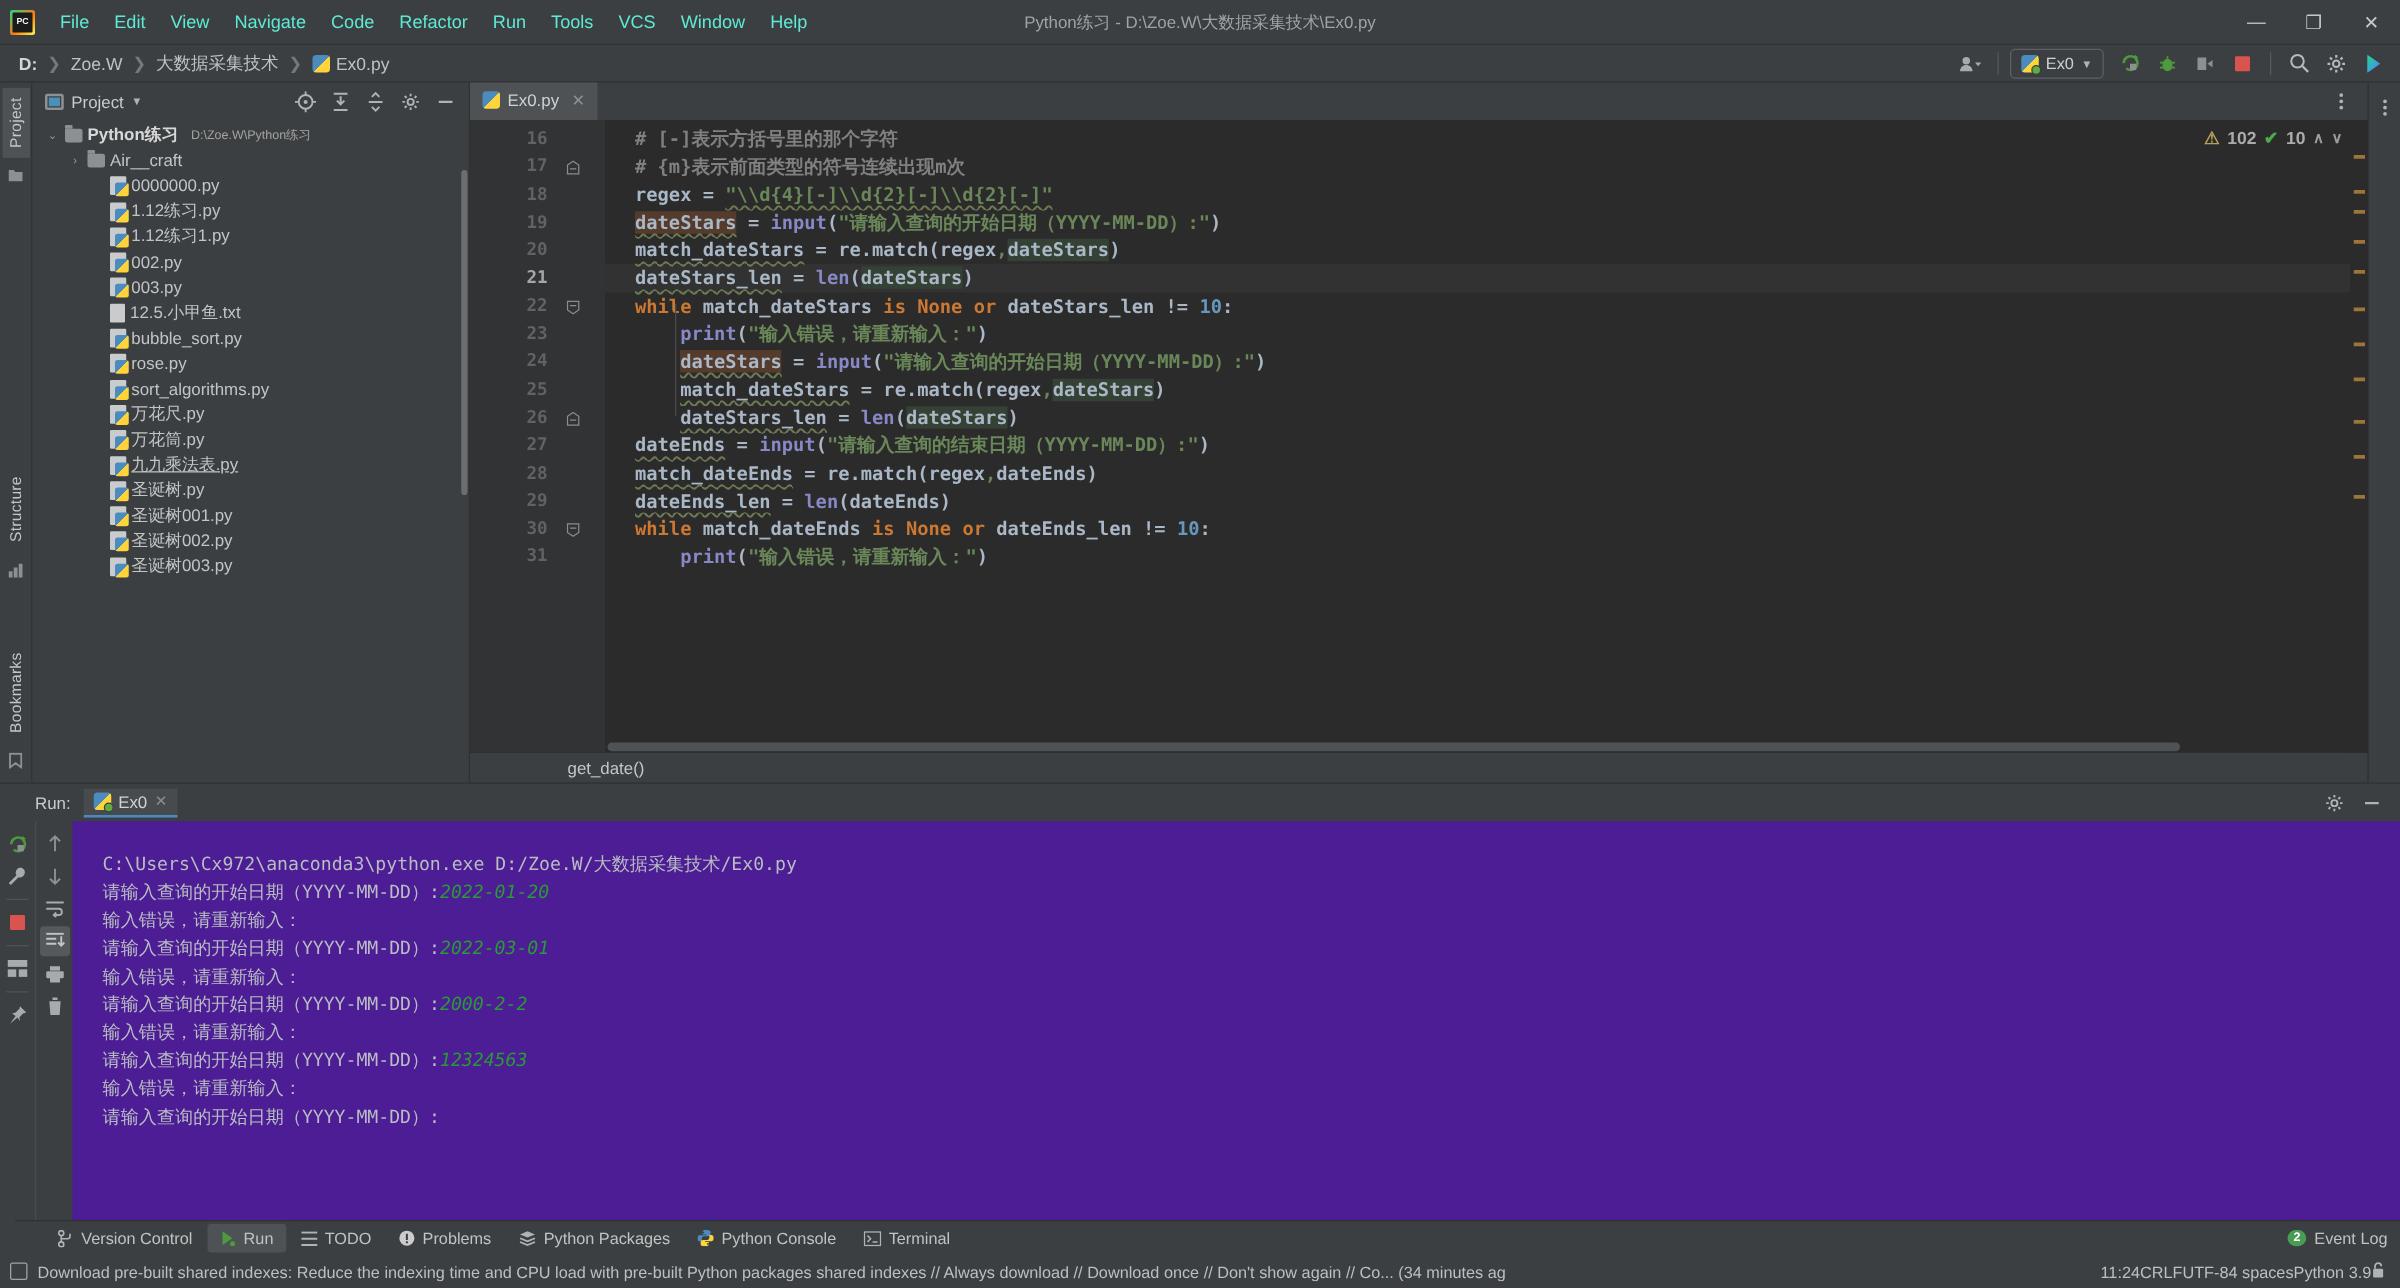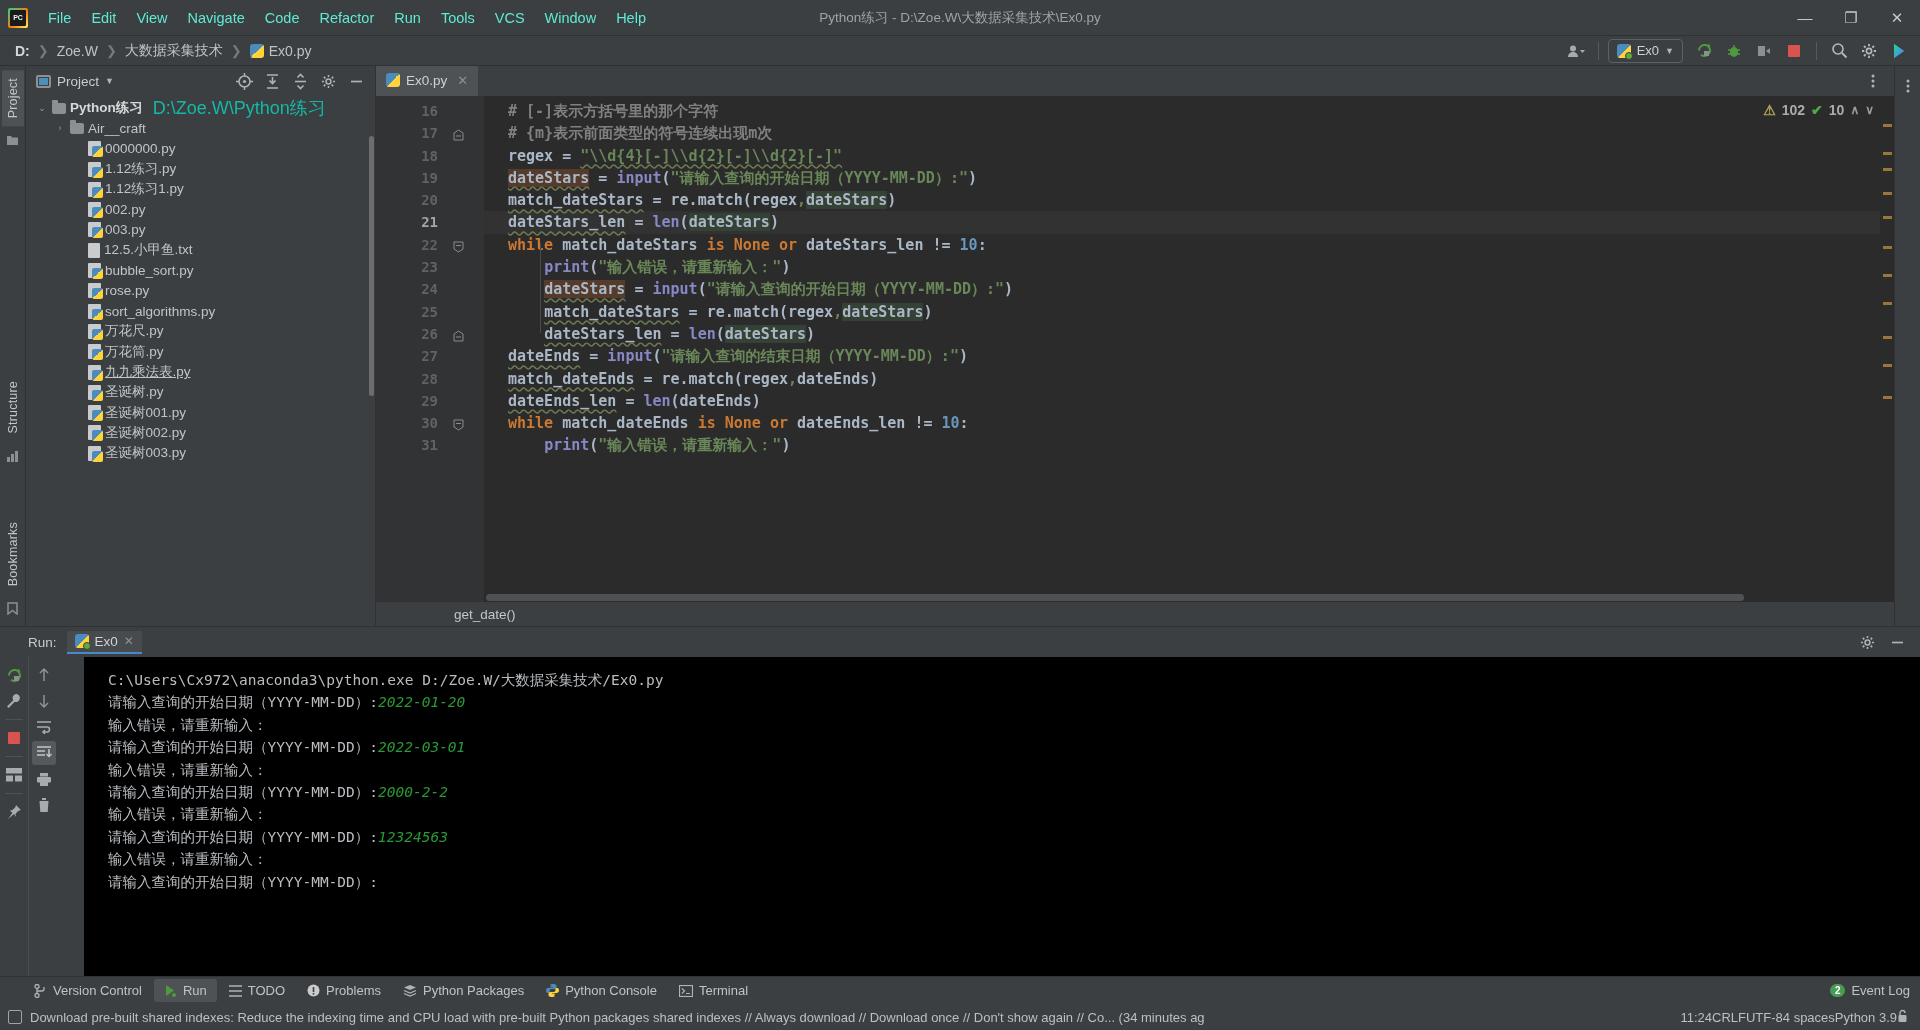--- a/index.html
+++ b/index.html
@@ -108,21 +108,21 @@
   .folder-ico::before { content:""; position:absolute; top:-3px; left:0; width:6px; height:3px; background:#8d9093; border-radius:1px 1px 0 0; }
   .pyfile-ico {
     width: 13px; height: 15px; flex: 0 0 13px; background: #c9cbcd; border-radius: 1px; position: relative;
   }
   .pyfile-ico::after {
     content:""; position:absolute; right:-2px; bottom:-1px; width:11px;height:11px;border-radius:2px;
     background: linear-gradient(135deg,#4b8bbe 0 50%, #ffd43b 50% 100%);
   }
   .txtfile-ico { width: 12px; height: 15px; flex: 0 0 12px; background: #c9cbcd; border-radius: 1px; }
   .node-name.bold { font-weight: bold; color: #d6d8da; }
-  .node-path { color: #14b8a6; font-size: 18px; margin-left: 6px; }
+  .node-path { color: #a3a3a3; font-size: 10px; margin-left: 6px; }
   .proj-scrollbar {
     position: absolute; right: 1px; top: 40px; width: 5px; height: 260px; background: #6a6e70; border-radius: 3px;
   }
 
   
   .editor-col { flex: 1 1 auto; display: flex; flex-direction: column; min-width: 0; background: #2b2b2b; }
   .tabbar { height: 30px; flex: 0 0 30px; background: #3c3f41; display: flex; align-items: stretch; }
   .etab {
     display: flex; align-items: center; gap: 6px; padding: 0 10px; font-size: 13.5px; color: #cfd1d3;
     background: #4e5254; border-bottom: 2px solid transparent; position: relative;
@@ -195,30 +195,30 @@
     gap: 2px; padding-top: 6px; background: #3c3f41;
   }
   .run-tools2 {
     width: 30px; flex: 0 0 30px; display: flex; flex-direction: column; align-items: center;
     gap: 2px; padding-top: 6px; background: #3c3f41; border-left: 1px solid #4a4d4f;
   }
   .tool-ico { width: 24px; height: 24px; display: flex; align-items: center; justify-content: center; color: #a8abad; font-size: 14px; border-radius: 3px;}
   .tool-ico.sel { background: #55595b; }
   .tool-div { width: 18px; height: 1px; background: #4f5254; margin: 4px 0; }
   .console {
-    flex: 1 1 auto; background: #000000; padding: 12px 0 0 24px; overflow: hidden;
-    font-family: "DejaVu Sans Mono", monospace; font-size: 14.5px; color: #b9bdc1; margin-left: 26px;
+    flex: 1 1 auto; background: #4c1d95; padding: 24px 0 0 24px; overflow: hidden;
+    font-family: "DejaVu Sans Mono", monospace; font-size: 14.5px; color: #b9bdc1;
   }
   .con-line { height: 22.4px; line-height: 22.4px; white-space: pre; }
   .con-in { color: #2a9a36; font-style: italic; }
 
   
   .bottom-tabs {
     height: 28px; flex: 0 0 28px; background: #3c3f41; display: flex; align-items: center;
-    padding-left: 24px; gap: 2px; border-top: 1px solid #2f3133;
+    padding-left: 24px; gap: 2px; border-top: 1px solid #2f3133; margin-left: 12px;
   }
   .btab { display: flex; align-items: center; gap: 6px; padding: 4px 10px; font-size: 13px; color: #c0c2c4; border-radius: 3px;}
   .btab.active { background: #4e5254; }
   .bottom-right { margin-left: auto; display: flex; align-items: center; gap: 6px; padding-right: 10px; }
   .evt-badge {
     background: #499c54; color: #fff; font-size: 10px; border-radius: 7px; padding: 1px 5px; font-weight: bold;
   }
   .statusbar {
     height: 26px; flex: 0 0 26px; background: #3c3f41; display: flex; align-items: center;
     font-size: 13px; color: #bdbfc1; padding-left: 8px; gap: 8px;

